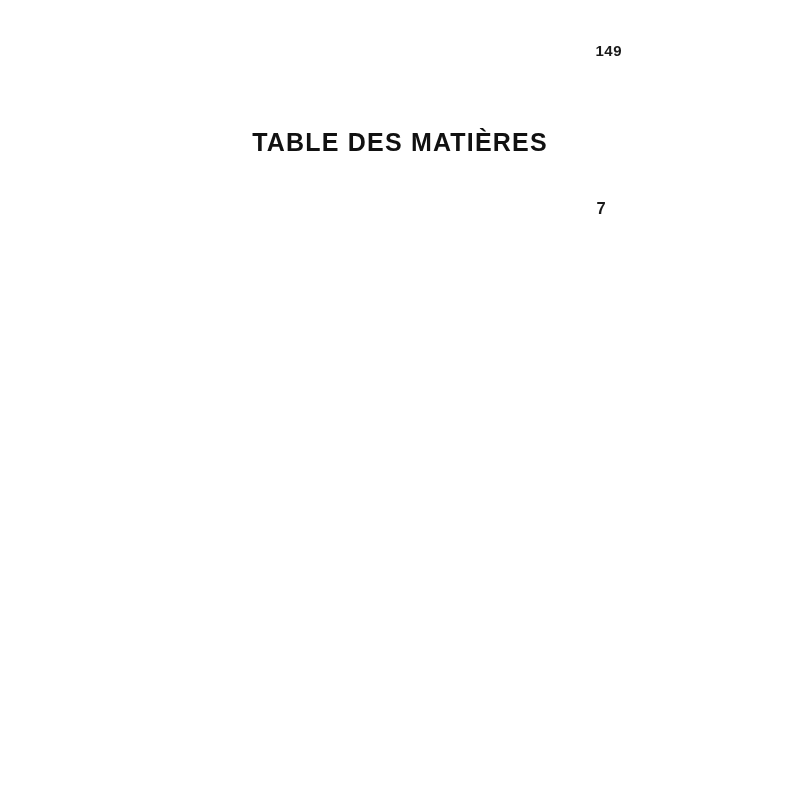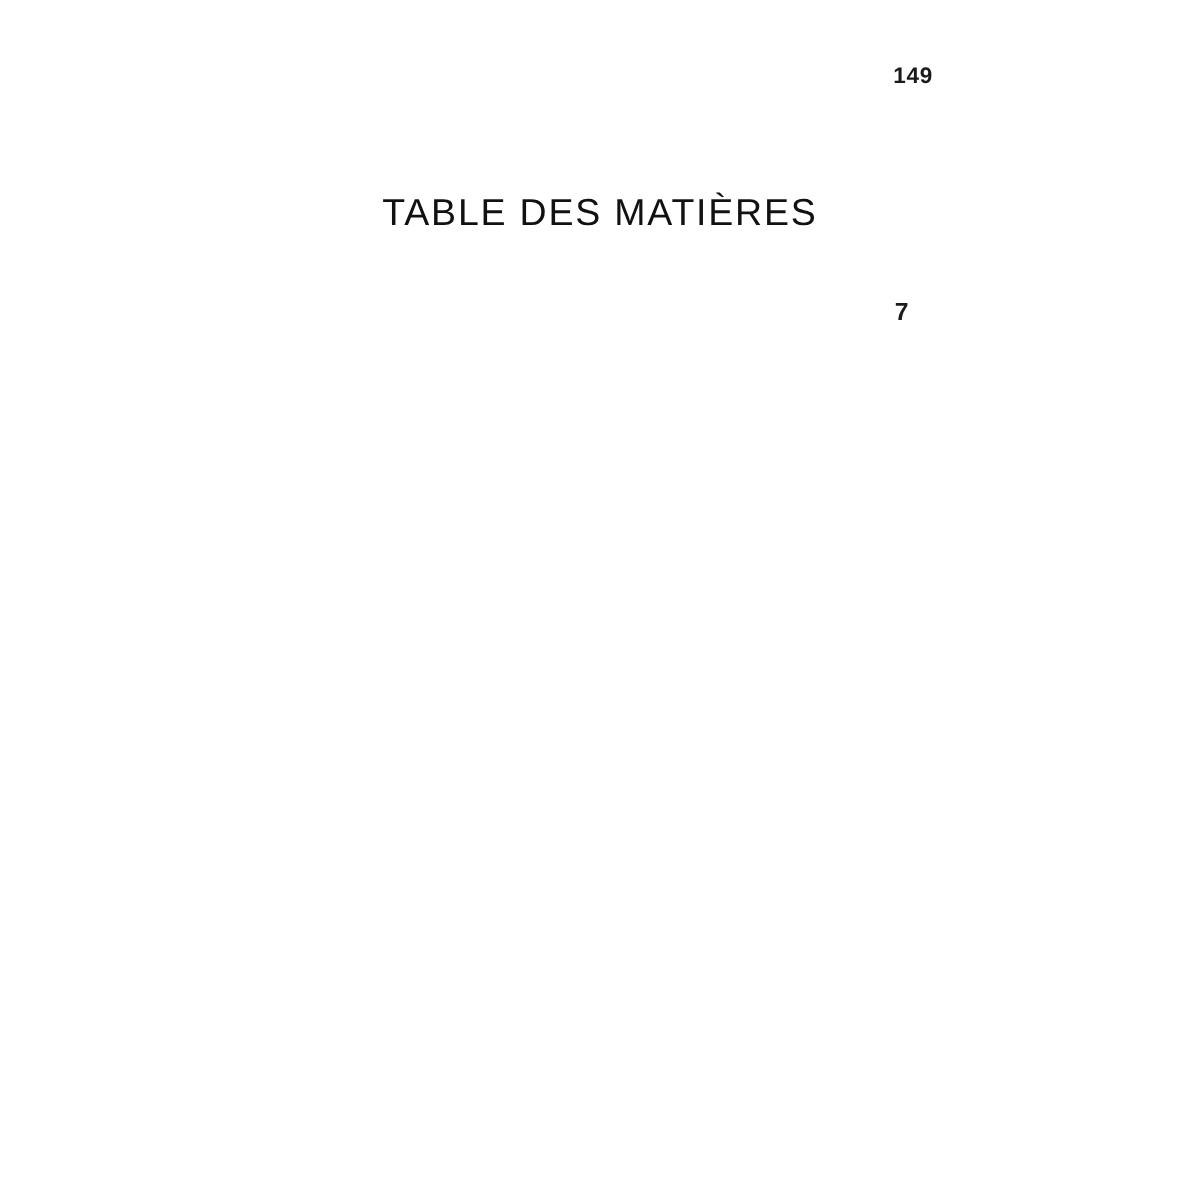--- a/index.html
+++ b/index.html
@@ -29,21 +29,21 @@
     letter-spacing: 0.5px;
     color: #1a1a1a;
   }
   .doc-title {
     position: absolute;
     top: 128px;
     left: 0;
     width: 800px;
     text-align: center;
     font-size: 25px;
-    font-weight: 400;
+    font-weight: 700;
     letter-spacing: 1.2px;
     color: #111111;
   }
   .toc {
     position: absolute;
     top: 178px;
     left: 196px;
     width: 410px;
   }
   .entry {

